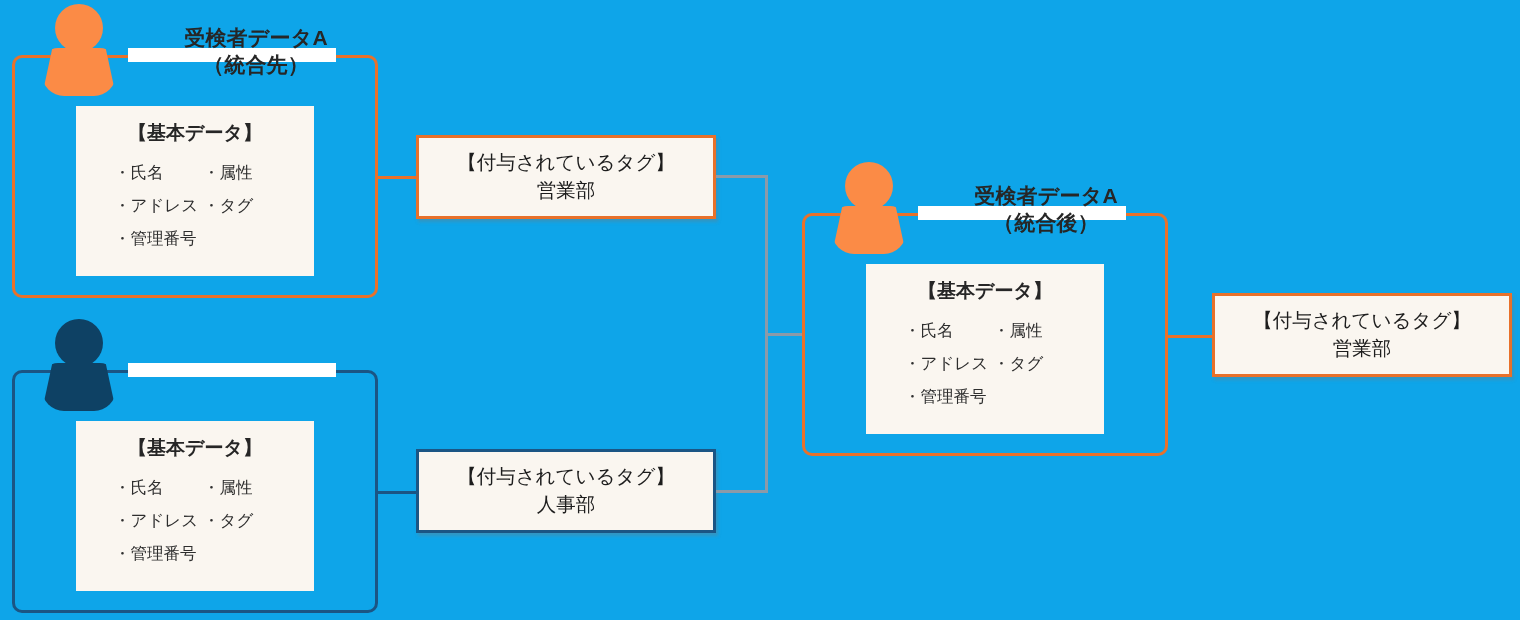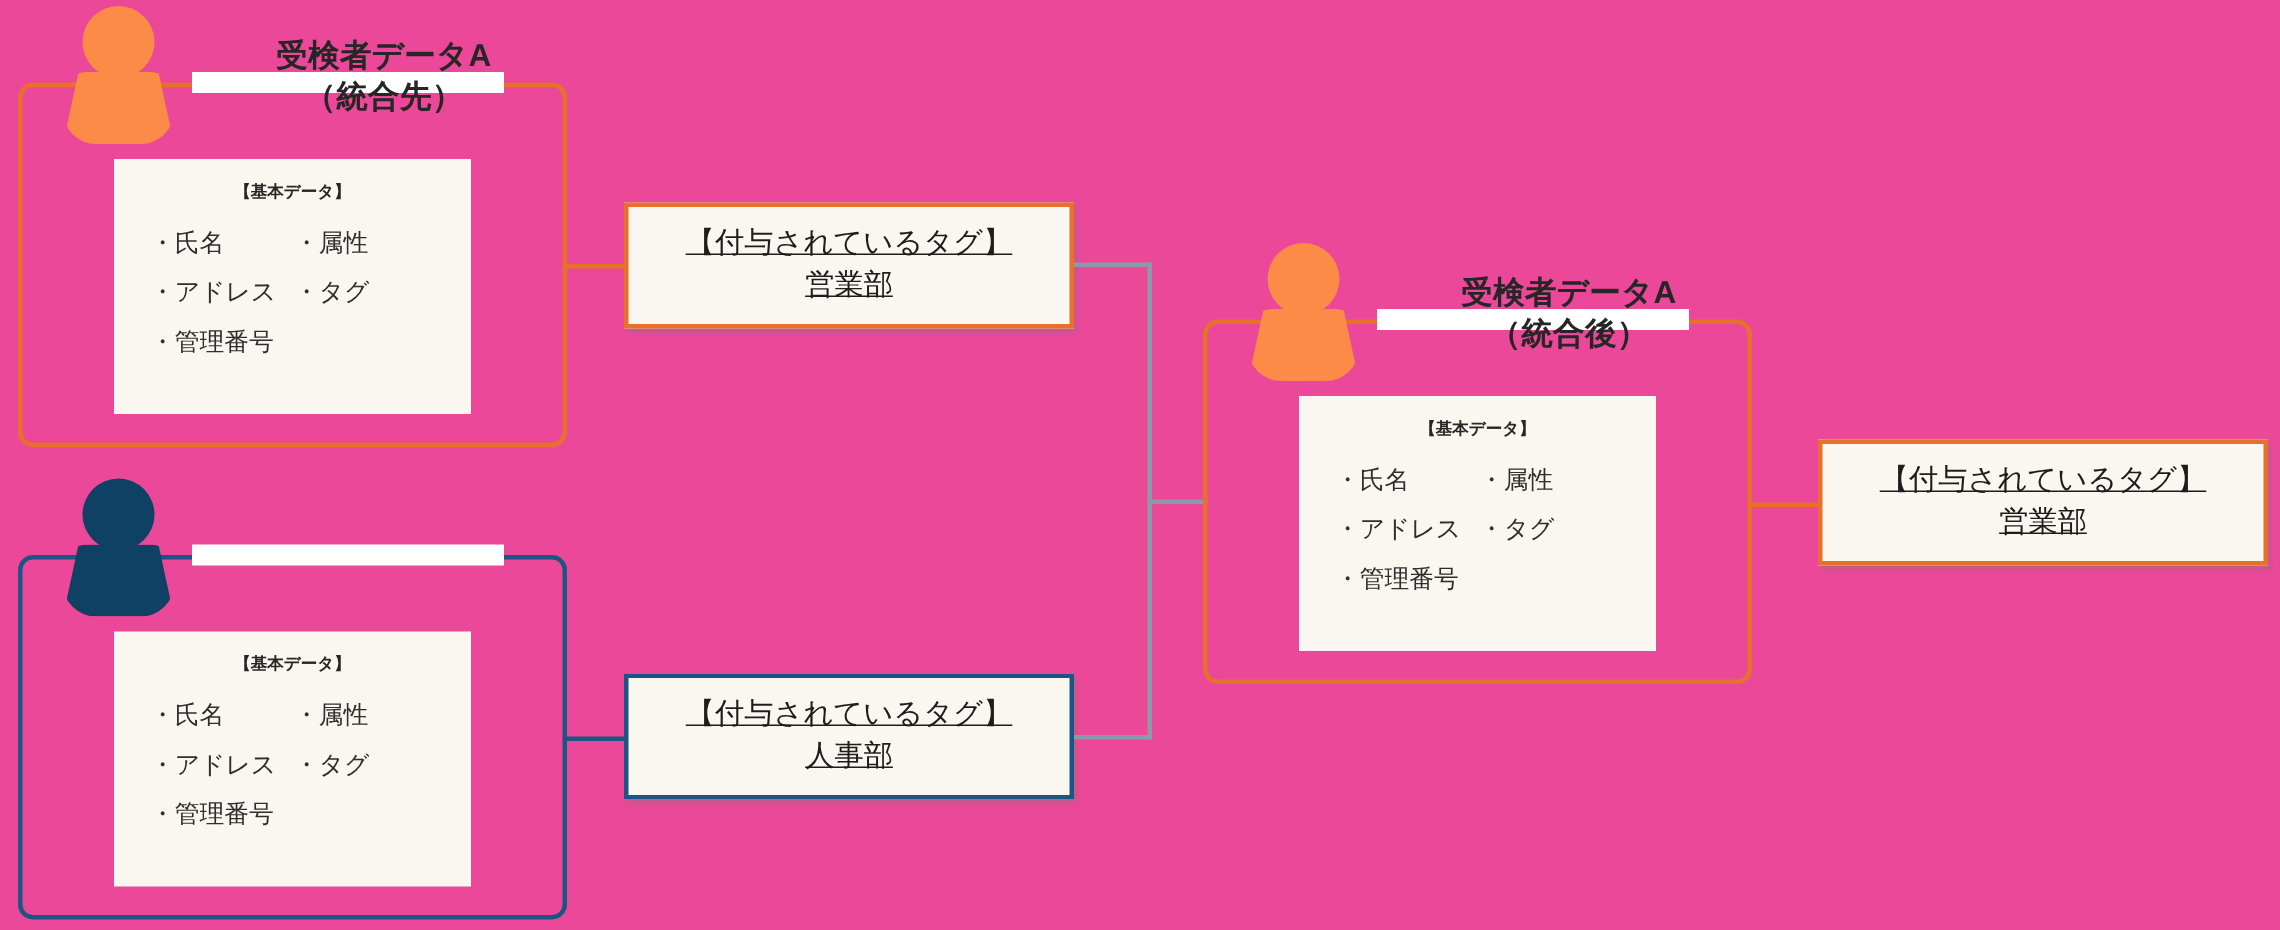--- a/index.html
+++ b/index.html
@@ -8,21 +8,21 @@
     background: #ffffff;
   }
   body {
     font-family: "Liberation Sans", "DejaVu Sans", sans-serif;
     color: #2b2b2b;
   }
   #canvas {
     position: relative;
     width: 1520px;
     height: 620px;
-    background: #ec4899;
+    background: #0ea5e9;
     overflow: hidden;
   }
   
   .card {
     position: absolute;
     box-sizing: border-box;
     border-radius: 10px;
     background: transparent;
   }
   .card.orange { border: 3px solid #e8712a; }
@@ -74,50 +74,49 @@
 
   
   .data-panel {
     position: absolute;
     background: #faf6f0;
     box-sizing: border-box;
     padding-top: 14px;
   }
   .data-panel .dp-title {
     text-align: center;
-    font-size: 11px;
+    font-size: 19px;
     font-weight: bold;
     color: #262626;
     margin-bottom: 16px;
   }
   .data-panel .dp-grid {
     display: grid;
     grid-template-columns: 1fr 1fr;
     row-gap: 11px;
-    padding: 0 22px 0 24px;
+    padding: 0 22px 0 38px;
     font-size: 16.5px;
     color: #2e2e2e;
   }
   .data-panel .dp-grid span { white-space: nowrap; }
 
   
   .tag-box {
     position: absolute;
     box-sizing: border-box;
     background: #faf6f0;
     display: flex;
     flex-direction: column;
     align-items: center;
     justify-content: center;
     text-align: center;
     font-size: 19.5px;
     line-height: 1.42;
     color: #1d1d1d;
     box-shadow: 2px 3px 3px rgba(120,120,120,0.35);
-    text-decoration: underline;
   }
   .tag-box.orange { border: 3px solid #e8712a; }
   .tag-box.navy   { border: 3px solid #1b5584; }
 
   
   .conn {
     position: absolute;
   }
   .conn.h { height: 3px; }
   .conn.v { width: 3px; }

